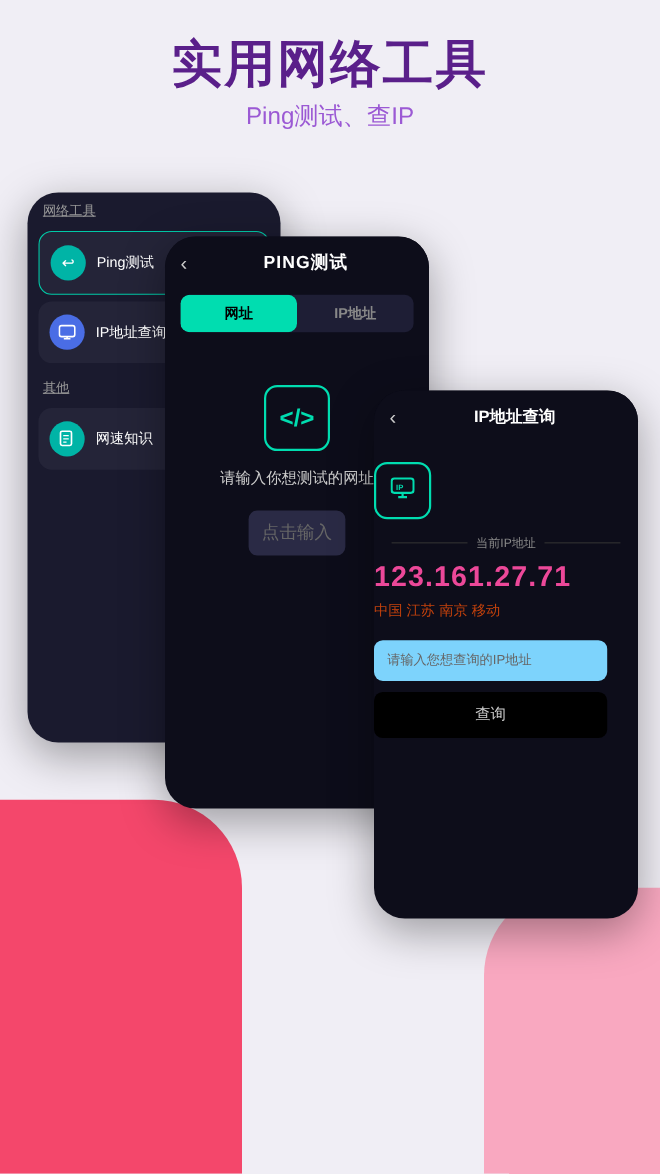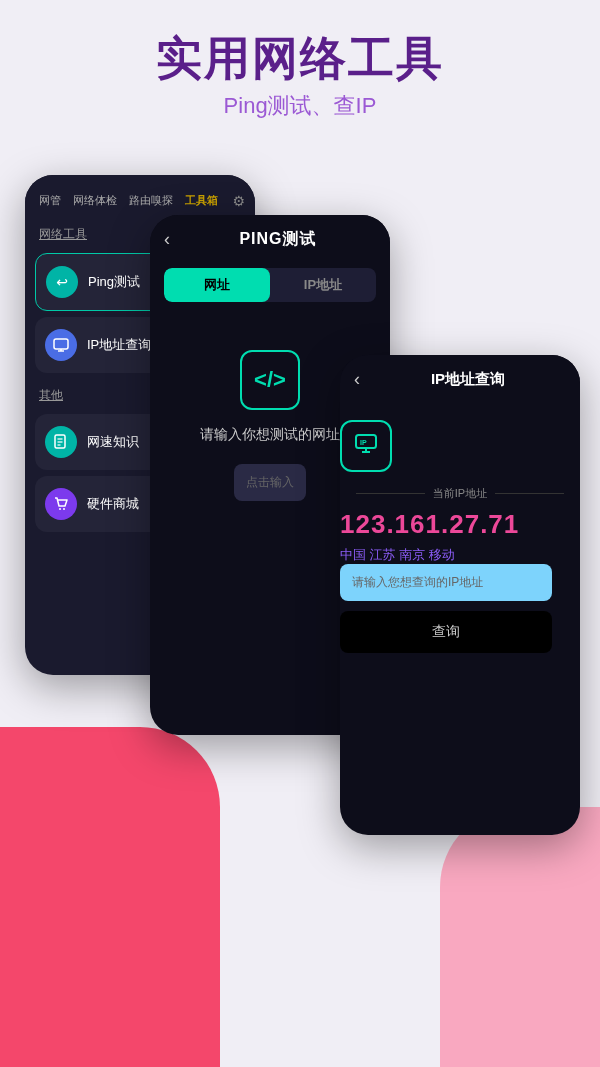--- a/index.html
+++ b/index.html
@@ -252,21 +252,21 @@
       color: #ccc;
       font-size: 14px;
       text-align: center;
     }
     .phone-mid .input-area {
       margin: 20px 14px 0;
       background: #2a2a45;
       border-radius: 8px;
       padding: 10px 12px;
       color: #666;
-      font-size: 12px;
+      font-size: 16px;
     }
     .phone-mid .bottom-bar {
       margin: 14px 14px 0;
       height: 36px;
       background: #2a2a45;
       border-radius: 8px;
     }
 
     
     .phone-right .phone-header {
@@ -330,21 +330,22 @@
 
     .phone-right .ip-address {
       font-size: 26px;
       font-weight: 800;
       color: #ec4899;
       letter-spacing: 1px;
       margin-bottom: 6px;
     }
     .phone-right .ip-location {
       font-size: 13px;
-      color: #8b5cf6;
+      color: #c2410c;
+      margin-bottom: 18px;
     }
     .phone-right .input-query {
       width: calc(100% - 28px);
       background: #7dd3fc;
       border-radius: 8px;
       padding: 10px 12px;
       color: #666;
       font-size: 12px;
       margin-bottom: 10px;
     }
@@ -367,27 +368,20 @@
 
 <div class="header">
   <div class="header-title">实用网络工具</div>
   <div class="header-subtitle">Ping测试、查IP</div>
 </div>
 
 <div class="phones-container">
 
   <div class="phone phone-left">
 
-    <div class="nav-tabs">
-      <span class="nav-tab">网管</span>
-      <span class="nav-tab">网络体检</span>
-      <span class="nav-tab">路由嗅探</span>
-      <span class="nav-tab active">工具箱</span>
-      <span class="nav-gear">⚙</span>
-    </div>
 
     <div class="section-title">网络工具</div>
 
     <div class="tool-item highlighted">
       <div class="tool-icon teal">↩</div>
       <span class="tool-label">Ping测试</span>
       <span class="chevron">›</span>
     </div>
 
     <div class="tool-item">
@@ -408,30 +402,20 @@
         <svg width="16" height="16" viewBox="0 0 16 16" fill="none">
           <rect x="2" y="1" width="10" height="13" rx="1.5" stroke="white" stroke-width="1.5" fill="none"></rect>
           <line x1="4.5" y1="5" x2="9.5" y2="5" stroke="white" stroke-width="1.2"></line>
           <line x1="4.5" y1="8" x2="9.5" y2="8" stroke="white" stroke-width="1.2"></line>
           <line x1="4.5" y1="11" x2="7.5" y2="11" stroke="white" stroke-width="1.2"></line>
         </svg>
       </div>
       <span class="tool-label">网速知识</span>
     </div>
 
-    <div class="tool-item">
-      <div class="tool-icon purple">
-        <svg width="16" height="16" viewBox="0 0 16 16" fill="none">
-          <path d="M2 2h2l2 8h6l2-6H5" stroke="white" stroke-width="1.5" stroke-linejoin="round" fill="none"></path>
-          <circle cx="7" cy="13" r="1" fill="white"></circle>
-          <circle cx="11" cy="13" r="1" fill="white"></circle>
-        </svg>
-      </div>
-      <span class="tool-label">硬件商城</span>
-    </div>
   </div>
 
   <div class="phone phone-mid">
     <div class="phone-header">
       <span class="back-btn">‹</span>
       <span class="phone-title">PING测试</span>
     </div>
 
     <div class="tab-switcher">
       <div class="tab-btn active">网址</div>

